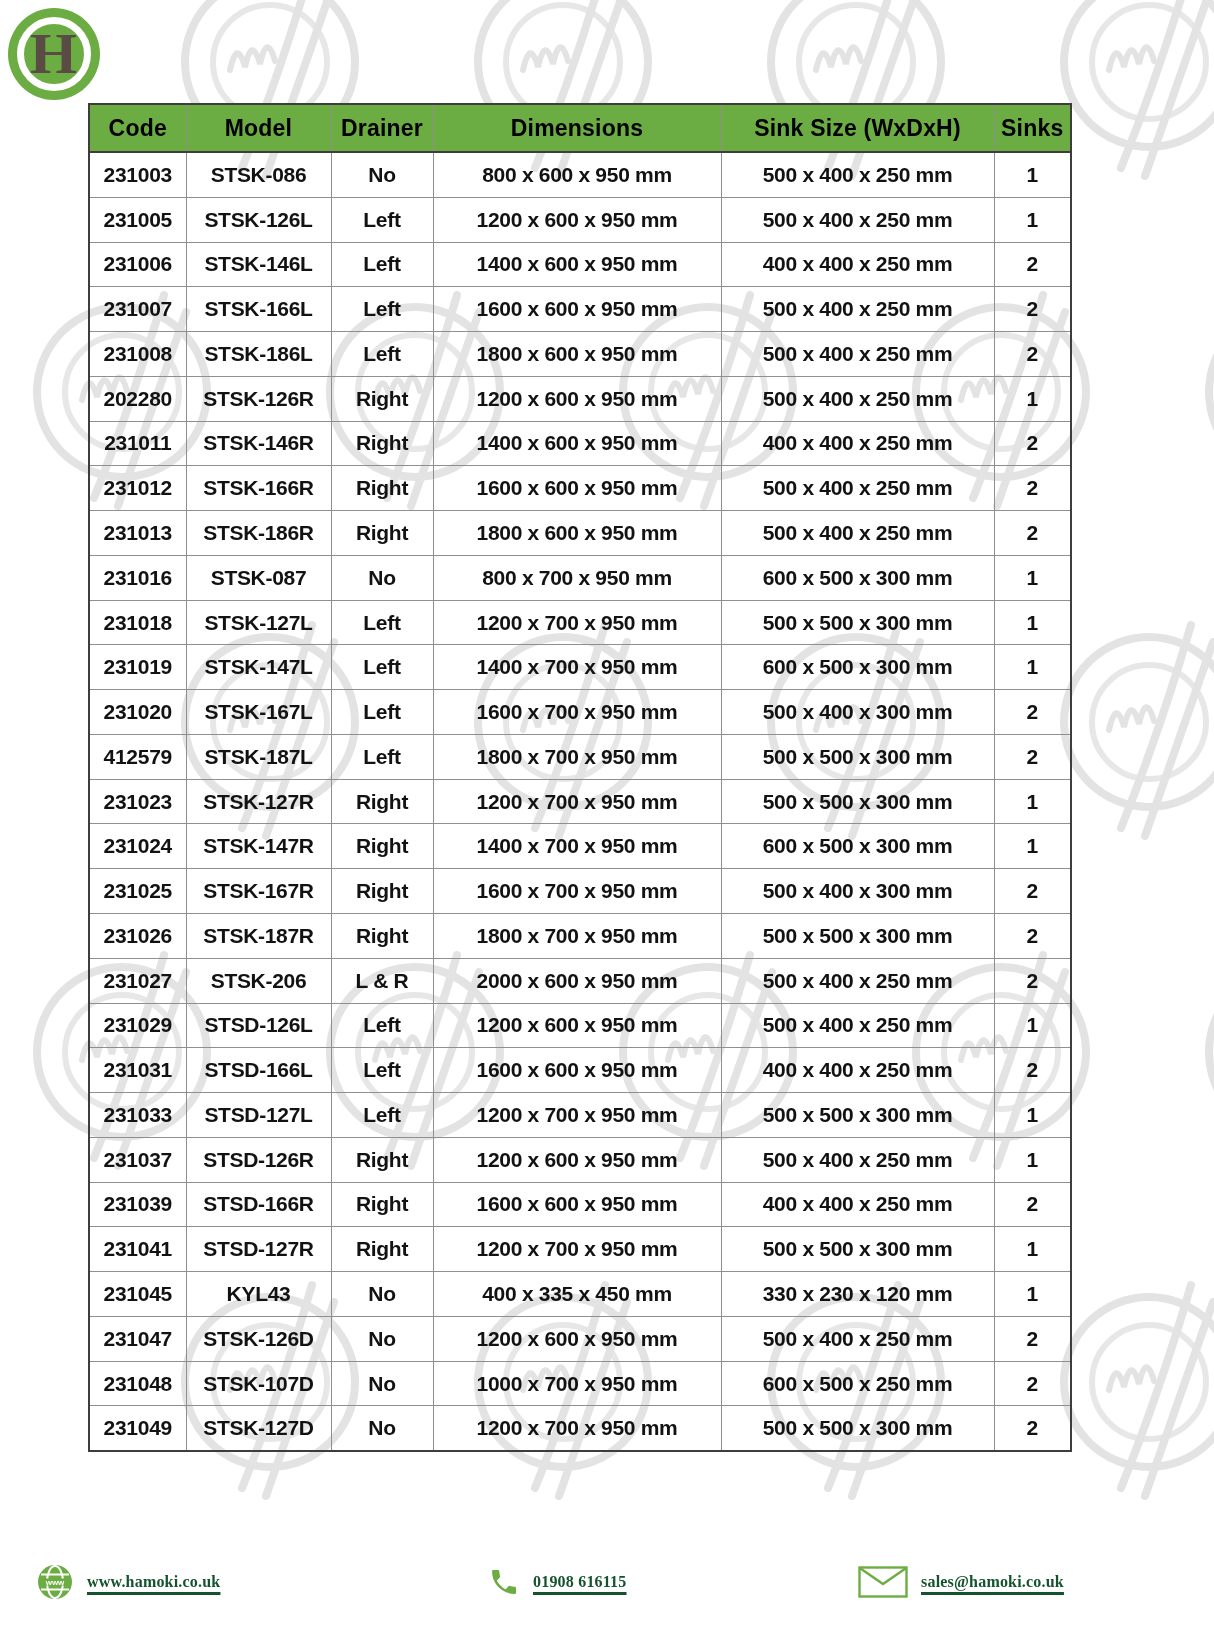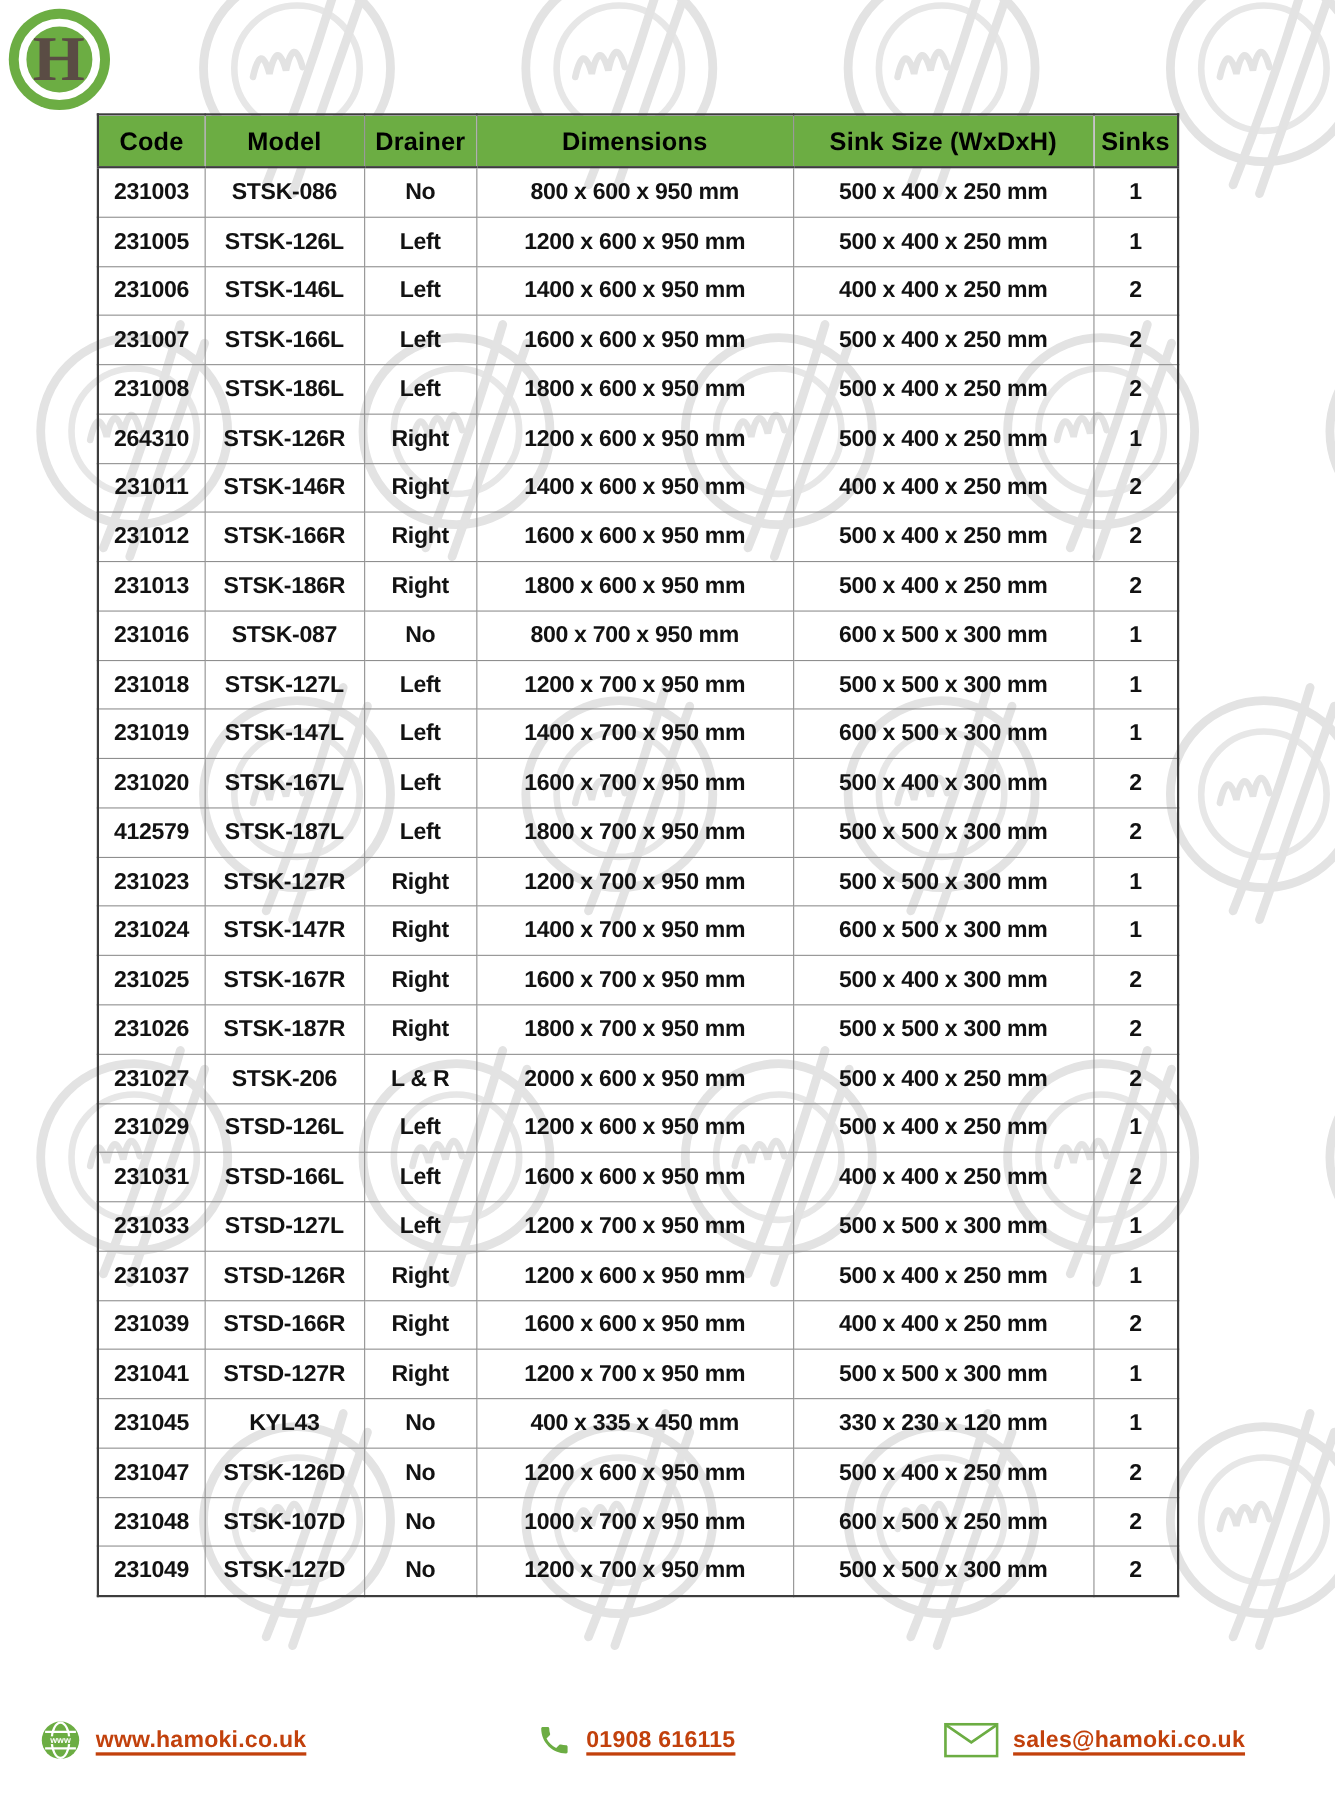--- a/index.html
+++ b/index.html
@@ -40,23 +40,24 @@
     color:#121212;font-weight:700;font-size:21px;height:43.77px;letter-spacing:-0.3px;
     background:transparent;
   }
   col.c-code{width:97px} col.c-model{width:145px} col.c-drainer{width:102px}
   col.c-dims{width:288px} col.c-sink{width:273px} col.c-sinks{width:77px}
   
   .footer-item{
     position:absolute;top:1553px;height:58px;display:flex;align-items:center;gap:13px;z-index:1;
   }
   .footer-item .link{
-    font-weight:700;font-size:21px;color:#c2410c;letter-spacing:.2px;
+    font-weight:700;font-size:16px;color:#14532d;letter-spacing:.2px;
     text-decoration:underline;text-decoration-thickness:2.5px;text-underline-offset:5px;
     cursor:pointer;
+    font-family:Liberation Serif, serif;
   }
   .f-web{left:36px}
   .f-phone{left:488px}
   .f-mail{left:858px}
   :root{--green:#6cad43;--hcolor:#5a4c44;--wm:#e3e3e3;}
 </style>
 </head>
 <body>
 
 <svg class="watermark" viewBox="0 0 1214 1635" xmlns="http://www.w3.org/2000/svg" aria-hidden="true">
@@ -153,21 +154,21 @@
         </tr>
         <tr>
           <td>231008</td>
           <td>STSK-186L</td>
           <td>Left</td>
           <td>1800 x 600 x 950 mm</td>
           <td>500 x 400 x 250 mm</td>
           <td>2</td>
         </tr>
         <tr>
-          <td>264310</td>
+          <td>202280</td>
           <td>STSK-126R</td>
           <td>Right</td>
           <td>1200 x 600 x 950 mm</td>
           <td>500 x 400 x 250 mm</td>
           <td>1</td>
         </tr>
         <tr>
           <td>231011</td>
           <td>STSK-146R</td>
           <td>Right</td>

